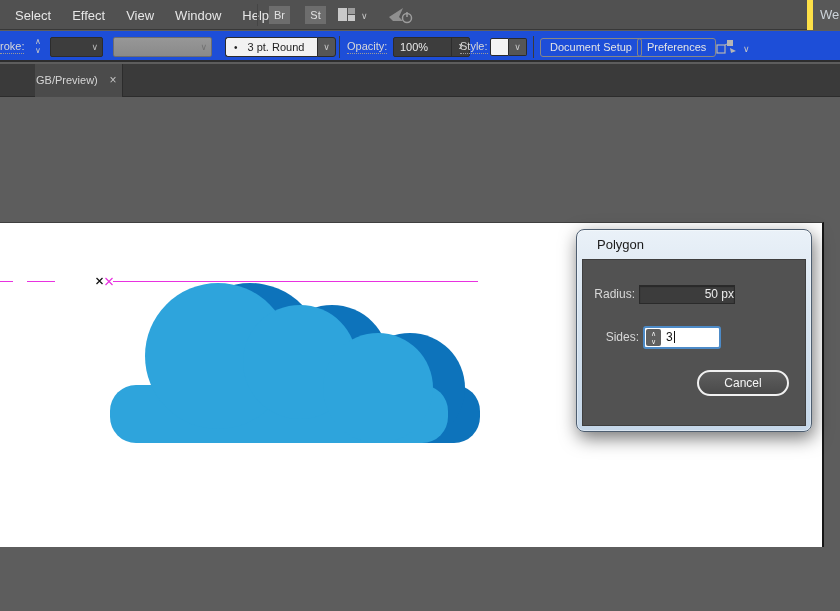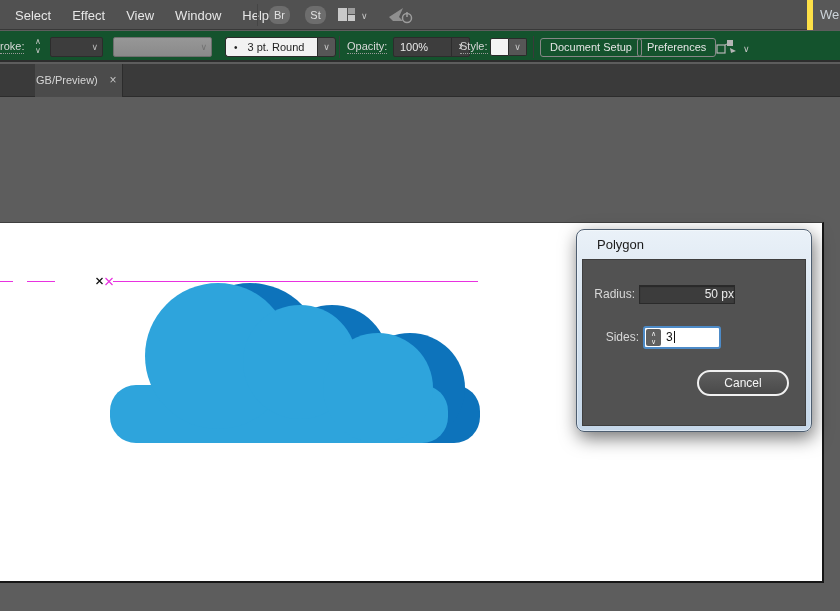--- a/index.html
+++ b/index.html
@@ -1,35 +1,35 @@
 <!DOCTYPE html>
 <html><head>
 <meta charset="utf-8">
 <style>
   * { margin:0; padding:0; box-sizing:border-box; }
   html,body { width:840px; height:611px; overflow:hidden; background:#5d5d5d;
     font-family:"Liberation Sans", sans-serif; }
-  #app { position:relative; width:840px; height:611px; overflow:hidden; }
+  #app { position:relative; width:840px; height:547px; overflow:hidden; }
 
   
   .menubar { position:absolute; left:0; top:0; width:840px; height:30px;
     background:#515151; border-bottom:1px solid #383838; }
   .menu-items { position:absolute; left:15px; top:0; height:30px; display:flex; gap:21px; align-items:center; }
   .menu-item { color:#e6e6e6; font-size:13px; cursor:default; }
   .mb-divider { position:absolute; top:4px; width:1px; height:22px; background:#454545; }
   .sq-btn { position:absolute; top:6px; width:21px; height:18px; background:#6d6d6d;
-    border-radius:8px; color:#e2e2e2; font-size:11px; text-align:center; line-height:18px; }
+    border-radius:0; color:#e2e2e2; font-size:11px; text-align:center; line-height:18px; }
   .mb-chevron { position:absolute; color:#c7c7c7; font-size:9px; }
   .workspace { position:absolute; right:0; top:0; width:33px; height:30px; background:#585858;
     border-left:6px solid #fde047; color:#ccd3d9; font-size:13px; line-height:30px;
     padding-left:7px; overflow:hidden; }
 
   
   .controlbar { position:absolute; left:0; top:31px; width:840px; height:31px;
-    background:#14532d; border-bottom:2px solid #2d2d2d; }
+    background:#1d4ed8; border-bottom:2px solid #2d2d2d; }
   .cb-label { position:absolute; top:9px; color:#d8d8d8; font-size:11px;
     border-bottom:1px dotted #9a9a9a; padding-bottom:1px; }
   .stepper { position:absolute; left:31px; top:6px; width:14px; height:19px;
     display:flex; flex-direction:column; align-items:center; }
   .stepper span { color:#c9c9c9; font-size:8px; line-height:9px; }
   .dark-field { position:absolute; top:6px; height:20px; background:#3d3d3d;
     border:1px solid #2c2c2c; border-radius:2px; }
   .fld-chevron { position:absolute; right:4px; top:5px; color:#bdbdbd; font-size:9px; line-height:9px; }
   .gray-drop { position:absolute; left:113px; top:6px; width:99px; height:20px;
     background:linear-gradient(#979797,#8a8a8a); border:1px solid #6e6e6e; border-radius:2px; }

